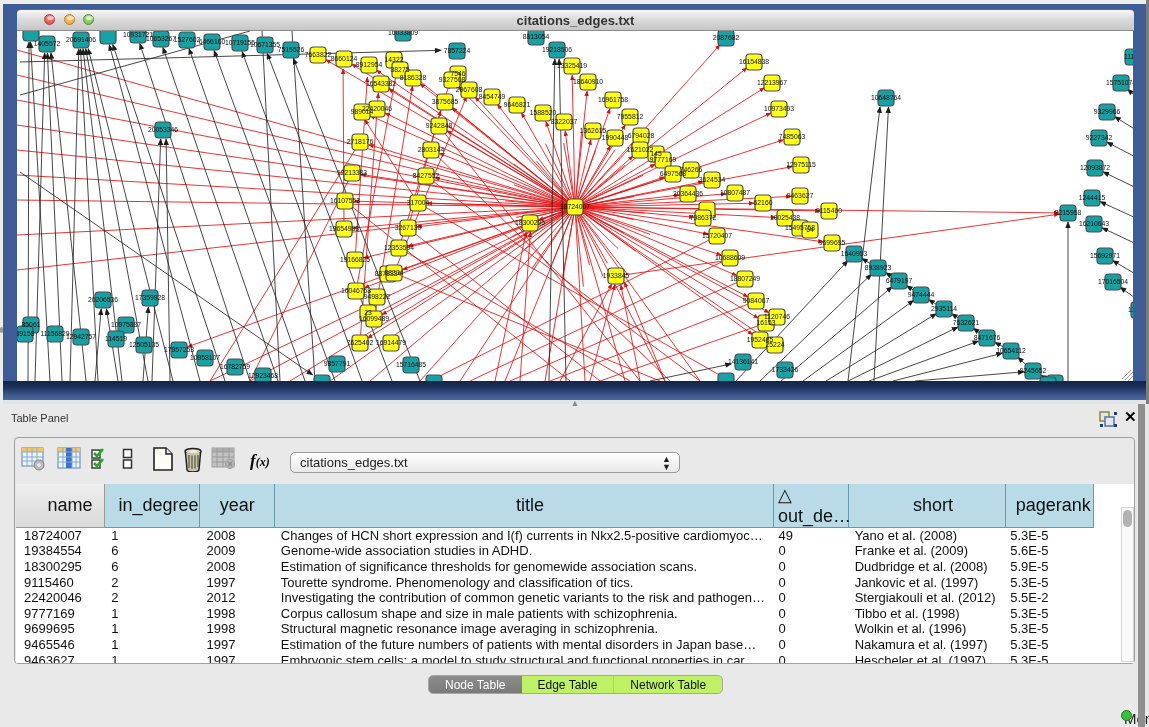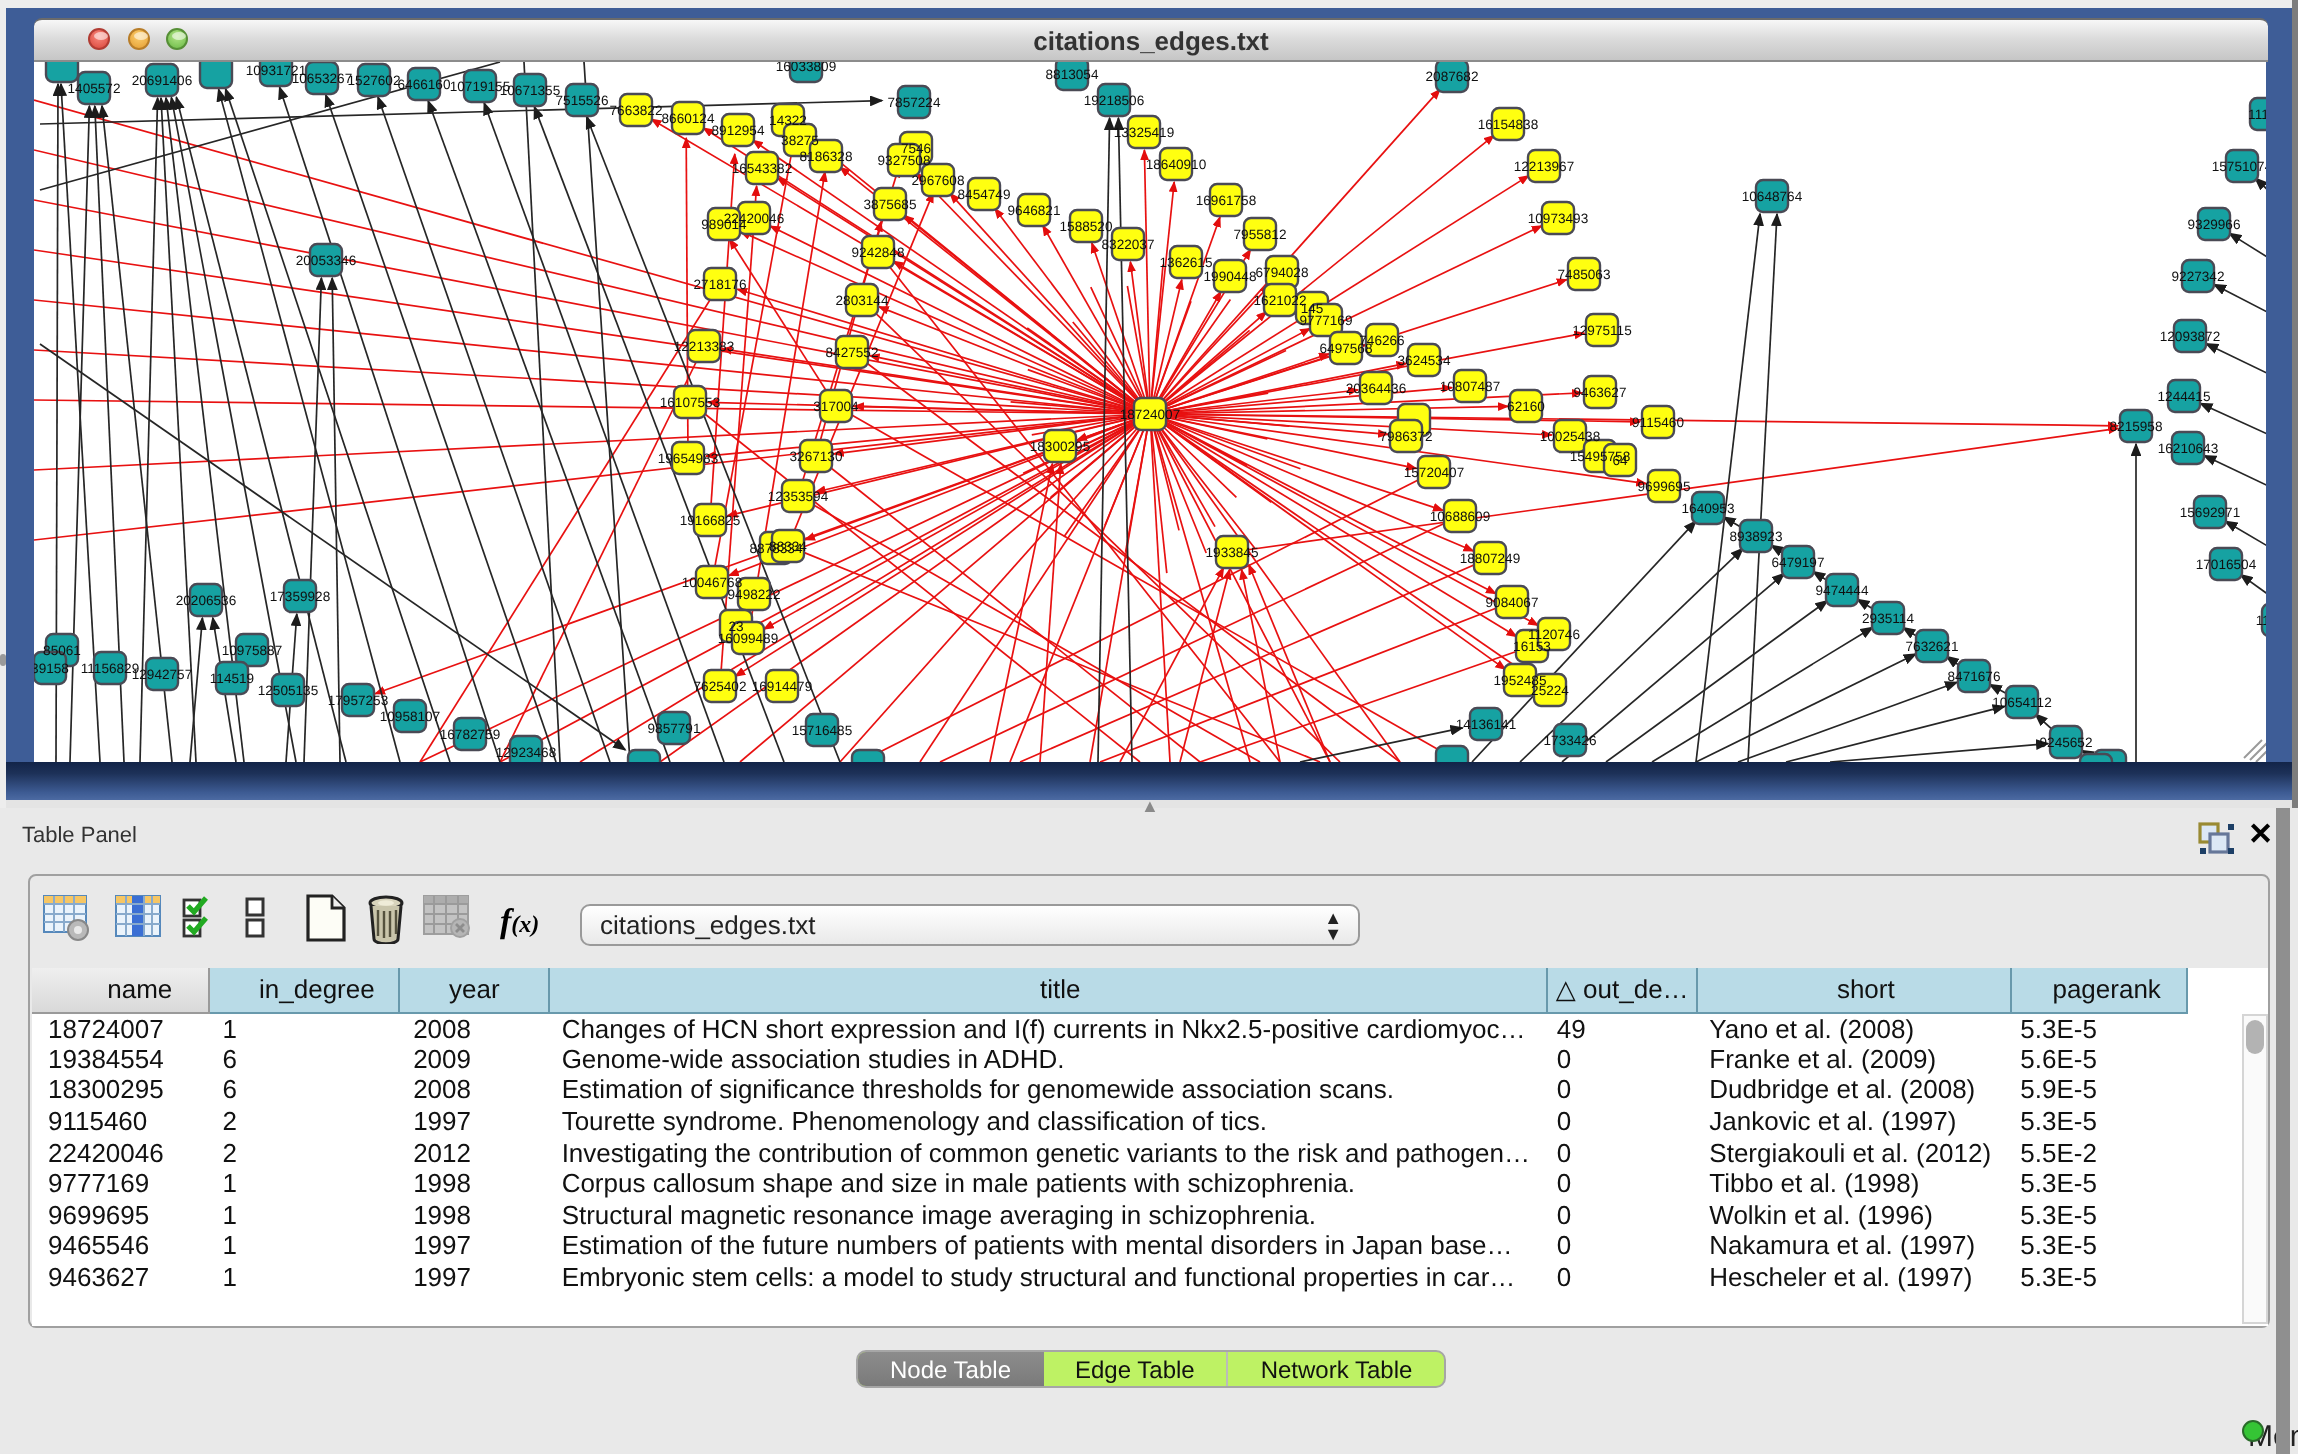--- a/index.html
+++ b/index.html
@@ -32,21 +32,21 @@
 #float-ic{left:1099px;top:7px;width:20px;height:17px}
 #close-ic{left:1124px;top:4px;font-size:15px;font-weight:bold;color:#000}
 #tpanel{left:14px;top:33px;width:1121px;height:227px;border:1px solid #a0a0a0;border-radius:4px;background:#e9e9e9}
 
 .tbi{top:9px}
 #dd{left:275px;top:14px;width:390px;height:21px;border:1px solid #9a9a9a;border-radius:5px;background:linear-gradient(#ffffff,#e9e9e9);font-size:13px;color:#222;line-height:19px;padding-left:9px}
 #dd .arr{position:absolute;right:8px;top:2px;font-size:9px;color:#222;line-height:8px;text-align:center}
 
 #tbl{left:1px;top:46px;width:1118px;height:179px;background:#fff;overflow:hidden}
 table{border-collapse:collapse;table-layout:fixed;width:1078px;font-size:13px;color:#111}
-thead td{background:#b9dbe7;border-right:1px solid #6899ac;border-bottom:1px solid #6899ac;height:22px;text-align:center;font-size:13px;padding:0}
+thead td{background:#b9dbe7;border-right:1px solid #6899ac;border-bottom:1px solid #6899ac;height:22px;text-align:center;font-size:18px;padding:0}
 thead td.c0{background:linear-gradient(#efefef,#d9d9d9);border-right:1px solid #9a9a9a;border-bottom:1px solid #9a9a9a}
 tbody td{height:15.6px;padding:0;white-space:nowrap;overflow:hidden}
 td.c0{width:88px;padding-left:8px}
 td.c1{width:95px;padding-left:7px}
 td.c2{width:75px;padding-left:7px}
 td.c3{width:497px;padding-left:6px}
 td.c4{width:75px;padding-left:5px}
 td.c5{width:156px;padding-left:6px}
 td.c6{width:88px;padding-left:5px}
 thead td.c0{padding-left:20px}thead td.c1{padding-left:13px}thead td.c2{padding-left:0}thead td.c3{padding-left:12px}thead td.c5{padding-left:12px}thead td.c6{padding-left:8px}

